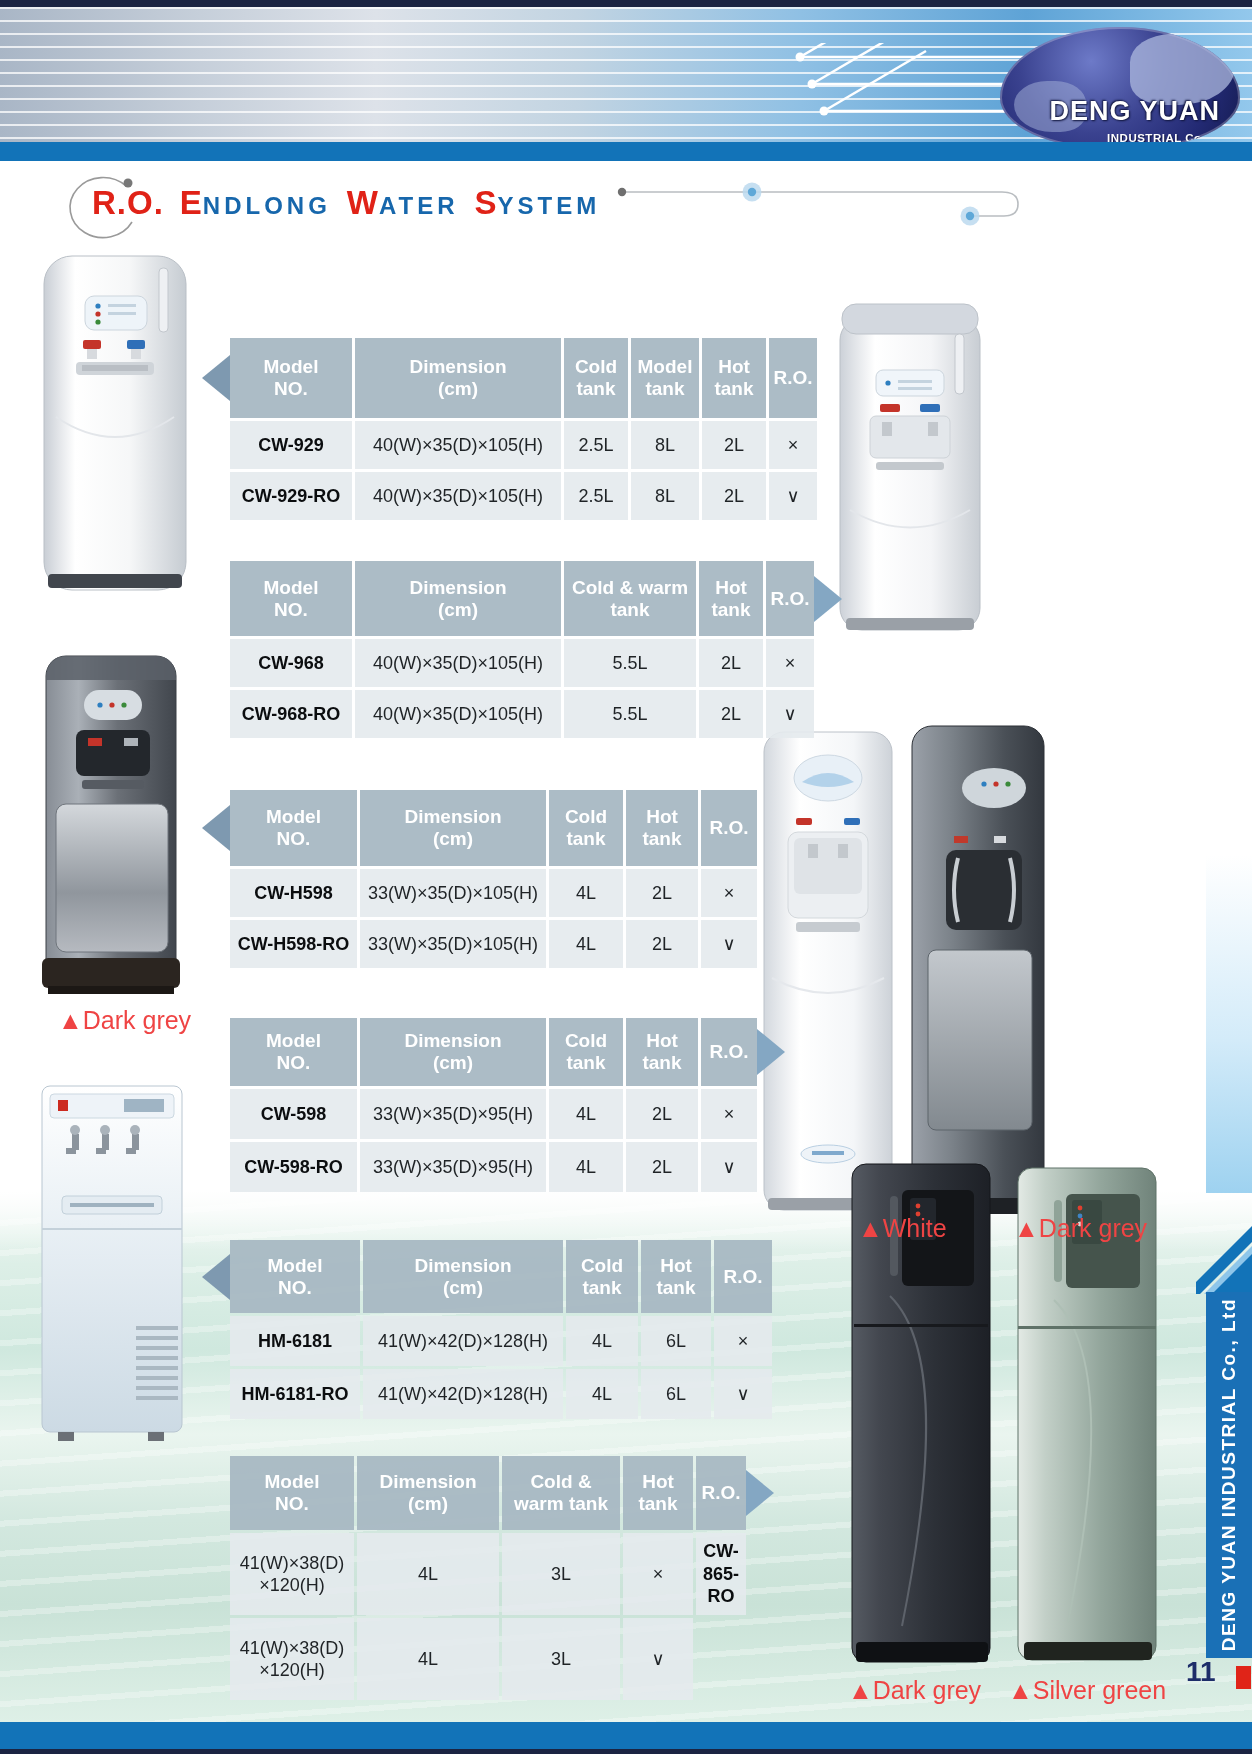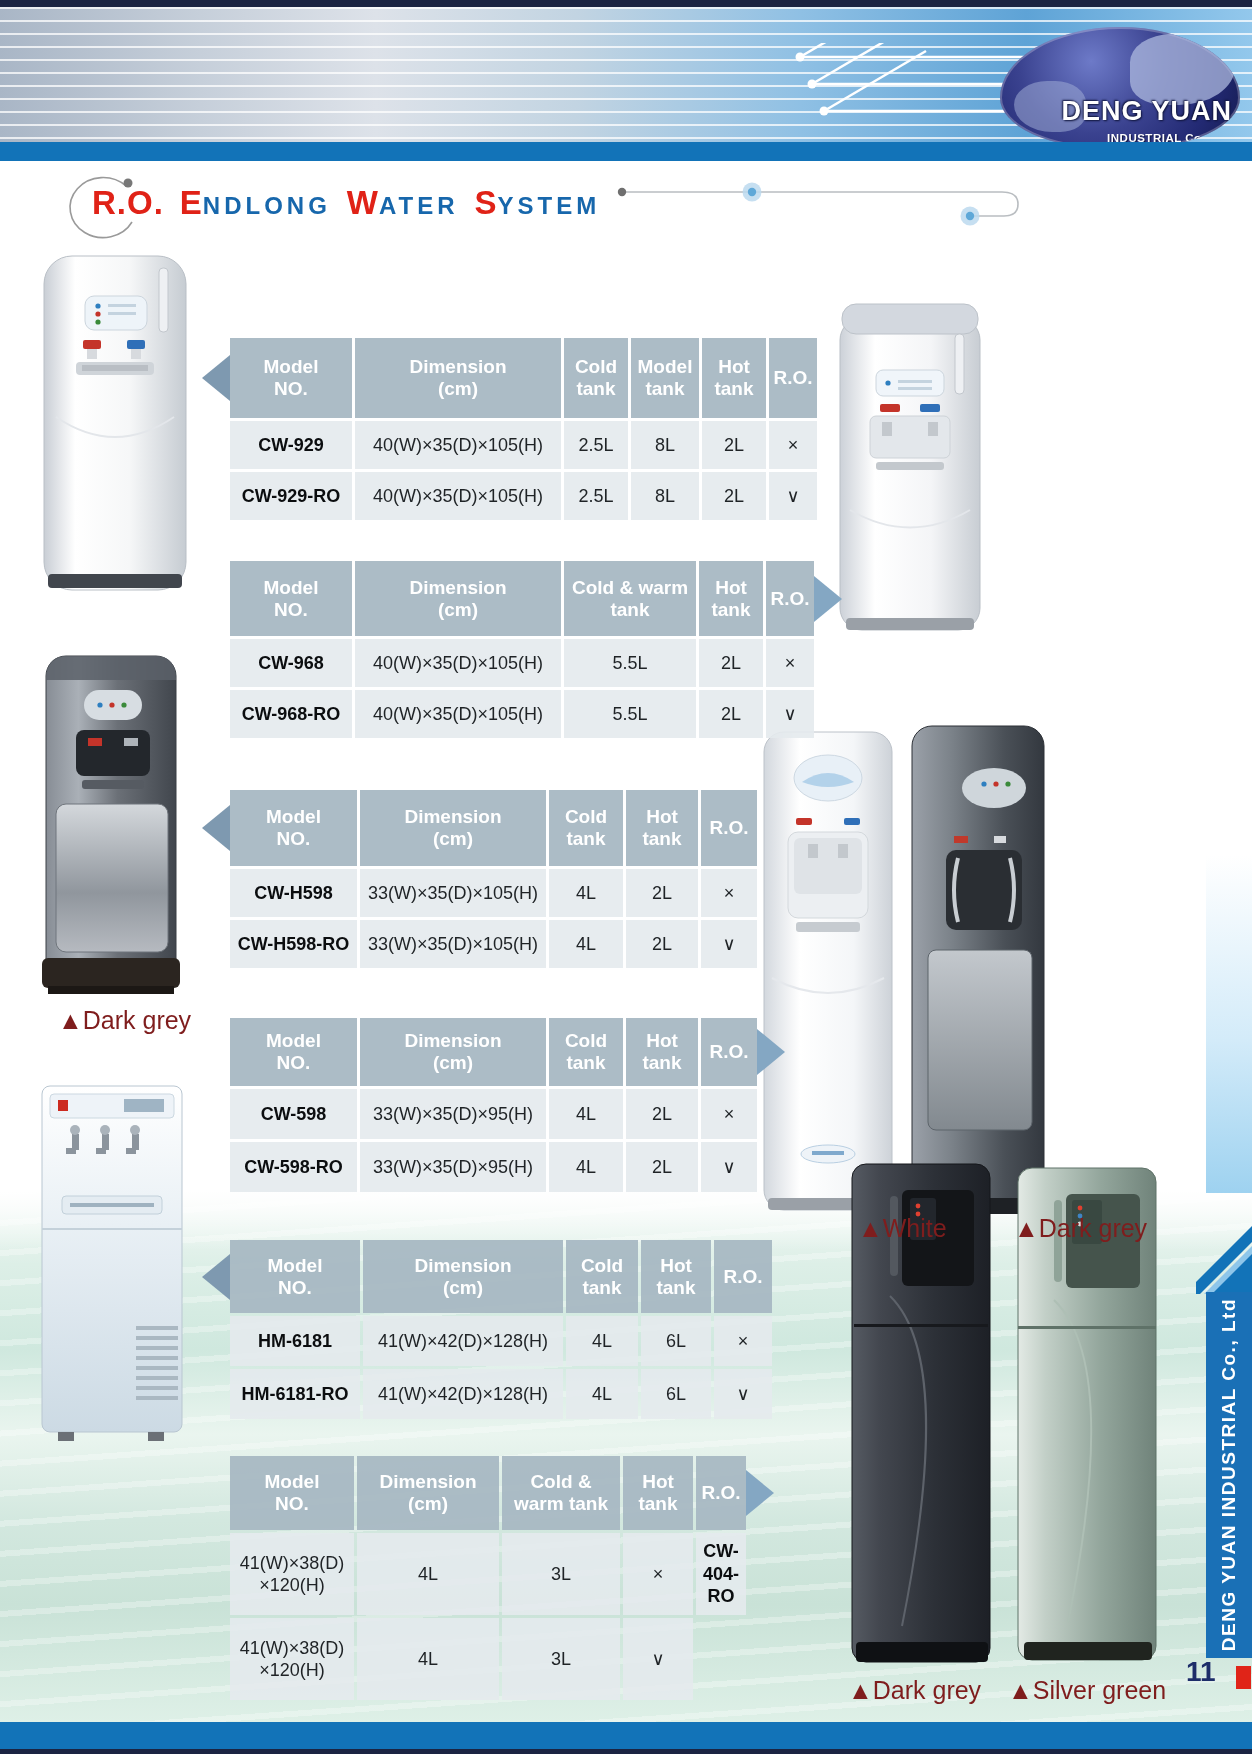--- a/index.html
+++ b/index.html
@@ -17,21 +17,21 @@
   .speedlines{position:absolute;left:650px;top:36px;width:430px;height:110px;}
 
   .globe{position:absolute;left:1000px;top:20px;width:240px;height:122px;
     border-radius:50% 50% 46% 46% / 58% 58% 42% 42%;overflow:hidden;
     background:radial-gradient(circle at 38% 28%,#6d7ac8 0%,#3a428f 42%,#232a74 72%,#141a4e 100%);
     box-shadow:0 0 0 2px rgba(255,255,255,.25) inset;}
   .globe .blob1{position:absolute;left:54%;top:6%;width:44%;height:58%;background:#aebadf;
     border-radius:46% 54% 62% 38%;opacity:.75;}
   .globe .blob2{position:absolute;left:6%;top:44%;width:30%;height:42%;background:#9fabd6;
     border-radius:52% 48% 40% 60%;opacity:.55;}
-  .logo-line1{position:absolute;right:8px;bottom:22px;color:#fff;font-weight:bold;font-size:27px;
+  .logo-line1{position:absolute;right:20px;bottom:22px;color:#fff;font-weight:bold;font-size:27px;
     letter-spacing:1px;text-shadow:1px 1px 2px #10153c,-1px -1px 2px #10153c;}
   .logo-line2{position:absolute;right:8px;bottom:5px;color:#fff;font-weight:bold;font-size:11.5px;
     letter-spacing:.5px;text-shadow:1px 1px 1px #10153c;margin-top:14px;}
 
   
   .title-arc{position:absolute;left:34px;top:170px;width:110px;height:74px;}
   .title{position:absolute;left:92px;top:184px;display:flex;align-items:baseline;gap:16px;white-space:nowrap;}
   .t-red{color:#e02217;font-weight:bold;font-size:33px;letter-spacing:1px;}
   .t-rest{color:#1767ac;font-weight:bold;font-size:24px;letter-spacing:4px;}
   .title .word{display:inline-flex;align-items:baseline;}
@@ -44,21 +44,21 @@
   .spec-table .td{background:rgba(228,234,237,.9);color:#1f2326;font-size:18px;line-height:1.25;
     display:flex;flex-direction:column;align-items:center;justify-content:center;text-align:center;}
   .spec-table .td.model{font-weight:bold;color:#0b0d0f;}
   .t-arrow{position:absolute;width:0;height:0;border-top:23px solid transparent;border-bottom:23px solid transparent;}
   .t-arrow.left{border-right:28px solid #7e99b0;}
   .t-arrow.right{border-left:28px solid #84a7c3;}
 
   
   .product{position:absolute;}
   .product svg{display:block;width:100%;height:100%;}
-  .p-label{position:absolute;font-size:25px;color:#7f1d1d;white-space:nowrap;}
+  .p-label{position:absolute;font-size:25px;color:#ef4444;white-space:nowrap;}
 
   
   .right-strip{position:absolute;left:1206px;top:855px;width:46px;height:338px;
     background:linear-gradient(180deg,#ffffff 0%,#d3ebf9 55%,#9ed2f0 100%);}
   .diag-stripes{position:absolute;left:1196px;top:1190px;width:56px;height:104px;}
   .side-bar{position:absolute;left:1206px;top:1292px;width:46px;height:366px;background:#1a70b6;
     display:flex;align-items:center;justify-content:center;}
   .side-bar .vtext{writing-mode:vertical-rl;transform:rotate(180deg);color:#fff;font-weight:bold;
     font-size:19px;letter-spacing:1.5px;white-space:nowrap;}
   .page-num{position:absolute;left:1186px;top:1656px;font-size:28px;font-weight:600;color:#1d2d69;}
@@ -658,21 +658,21 @@
       <div class="td">
         <div>4L</div>
       </div>
       <div class="td">
         <div>3L</div>
       </div>
       <div class="td">
         <div>×</div>
       </div>
       <div class="td model">
-        <div>CW-404-RO</div>
+        <div>CW-865-RO</div>
       </div>
       <div class="td">
         <div>41(W)×38(D)</div>
         <div>×120(H)</div>
       </div>
       <div class="td">
         <div>4L</div>
       </div>
       <div class="td">
         <div>3L</div>

